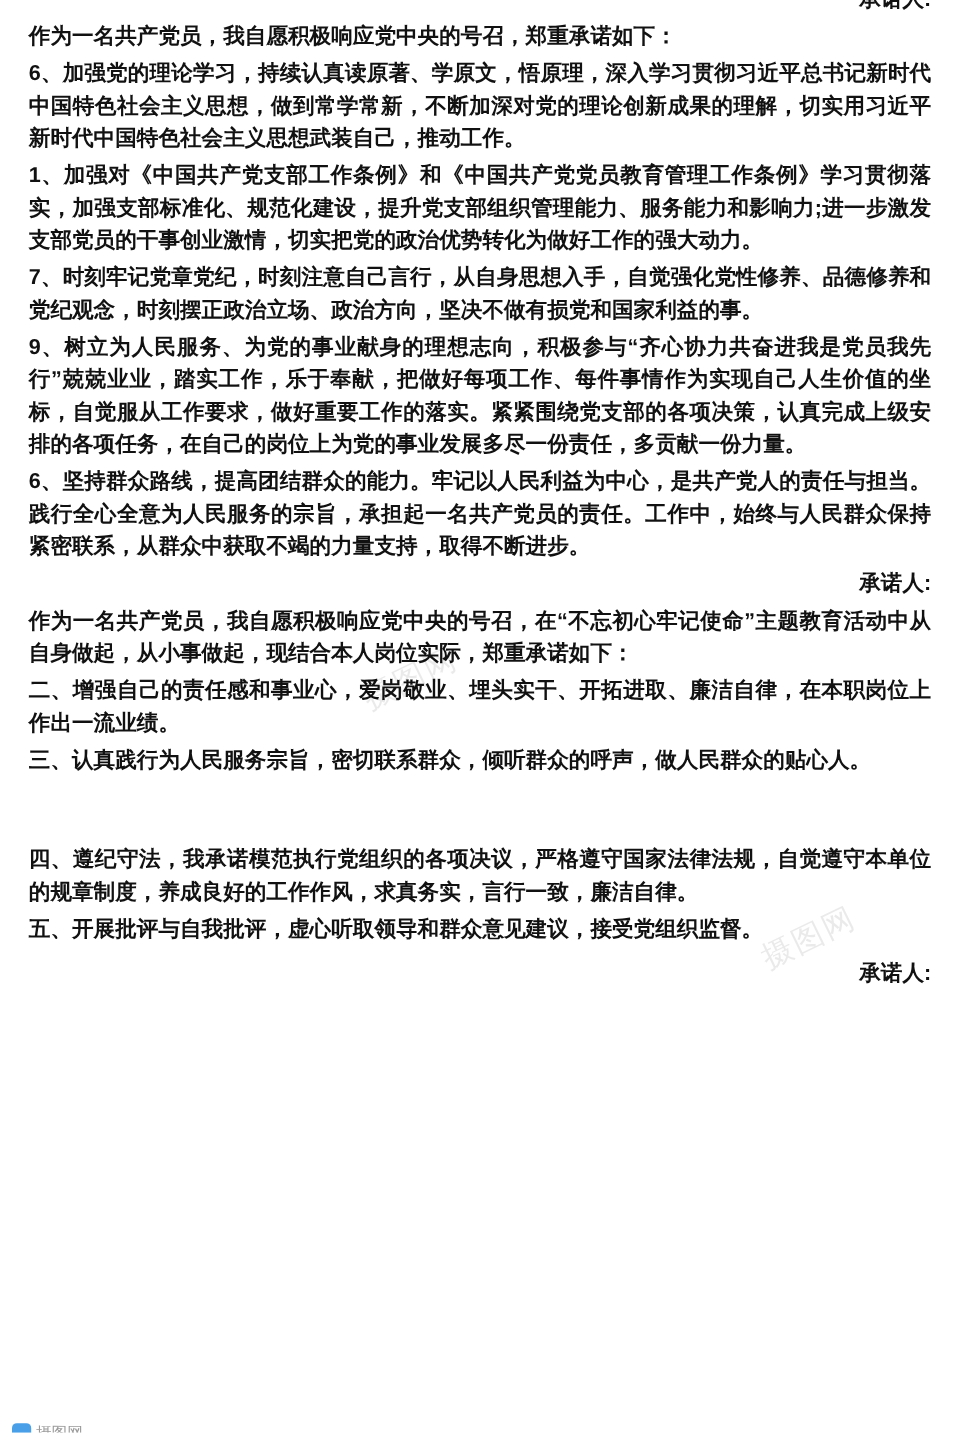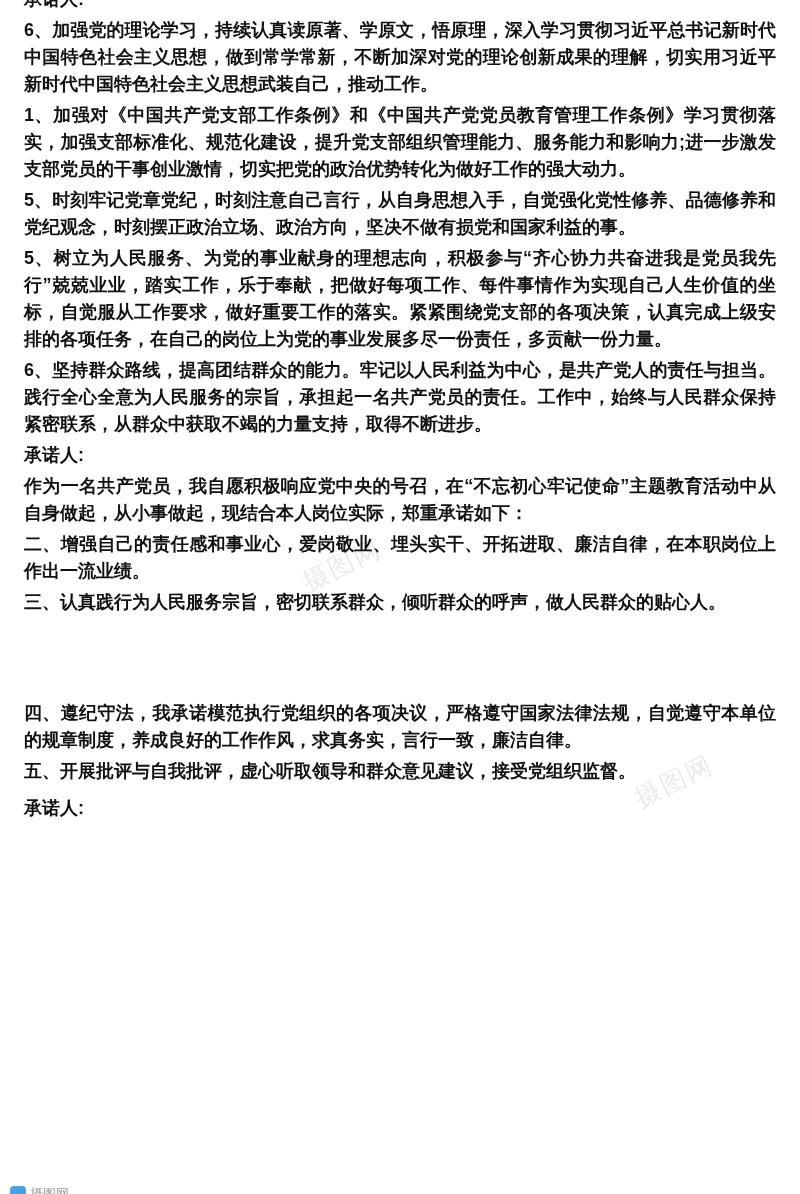--- a/index.html
+++ b/index.html
@@ -16,22 +16,22 @@
   }
   .content {
     padding: 0 24px;
     margin-top: -14px;
     font-size: 18px;
     line-height: 27px;
     font-weight: 600;
     text-align: justify;
   }
   .para { margin-bottom: 4px; }
-  .para.label { text-align: left; }
-  .gap-before { margin-top: 84px; }
+  .para.label { text-align: right; margin-left: 43px; }
+  .gap-before { margin-top: 56px; }
   .mt-sm { margin-top: 10px; }
   .watermark {
     position: absolute;
     font-size: 26px;
     color: #000000;
     opacity: 0.08;
     transform: rotate(-26deg);
     letter-spacing: 2px;
     pointer-events: none;
     font-weight: 400;
@@ -59,24 +59,25 @@
 </head>
 <body>
 
 <div class="page">
 
   <div class="watermark wm-1">摄图网</div>
   <div class="watermark wm-2">摄图网</div>
 
   <div class="content">
     <p class="para label">承诺人:</p>
+    <p class="para">作为一名共产党员，我自愿积极响应党中央的号召，郑重承诺如下：</p>
     <p class="para">6、加强党的理论学习，持续认真读原著、学原文，悟原理，深入学习贯彻习近平总书记新时代中国特色社会主义思想，做到常学常新，不断加深对党的理论创新成果的理解，切实用习近平新时代中国特色社会主义思想武装自己，推动工作。</p>
     <p class="para">1、加强对《中国共产党支部工作条例》和《中国共产党党员教育管理工作条例》学习贯彻落实，加强支部标准化、规范化建设，提升党支部组织管理能力、服务能力和影响力;进一步激发支部党员的干事创业激情，切实把党的政治优势转化为做好工作的强大动力。</p>
-    <p class="para">5、时刻牢记党章党纪，时刻注意自己言行，从自身思想入手，自觉强化党性修养、品德修养和党纪观念，时刻摆正政治立场、政治方向，坚决不做有损党和国家利益的事。</p>
-    <p class="para">5、树立为人民服务、为党的事业献身的理想志向，积极参与“齐心协力共奋进我是党员我先行”兢兢业业，踏实工作，乐于奉献，把做好每项工作、每件事情作为实现自己人生价值的坐标，自觉服从工作要求，做好重要工作的落实。紧紧围绕党支部的各项决策，认真完成上级安排的各项任务，在自己的岗位上为党的事业发展多尽一份责任，多贡献一份力量。</p>
+    <p class="para">7、时刻牢记党章党纪，时刻注意自己言行，从自身思想入手，自觉强化党性修养、品德修养和党纪观念，时刻摆正政治立场、政治方向，坚决不做有损党和国家利益的事。</p>
+    <p class="para">9、树立为人民服务、为党的事业献身的理想志向，积极参与“齐心协力共奋进我是党员我先行”兢兢业业，踏实工作，乐于奉献，把做好每项工作、每件事情作为实现自己人生价值的坐标，自觉服从工作要求，做好重要工作的落实。紧紧围绕党支部的各项决策，认真完成上级安排的各项任务，在自己的岗位上为党的事业发展多尽一份责任，多贡献一份力量。</p>
     <p class="para">6、坚持群众路线，提高团结群众的能力。牢记以人民利益为中心，是共产党人的责任与担当。践行全心全意为人民服务的宗旨，承担起一名共产党员的责任。工作中，始终与人民群众保持紧密联系，从群众中获取不竭的力量支持，取得不断进步。</p>
     <p class="para label">承诺人:</p>
     <p class="para">作为一名共产党员，我自愿积极响应党中央的号召，在“不忘初心牢记使命”主题教育活动中从自身做起，从小事做起，现结合本人岗位实际，郑重承诺如下：</p>
     <p class="para">二、增强自己的责任感和事业心，爱岗敬业、埋头实干、开拓进取、廉洁自律，在本职岗位上作出一流业绩。</p>
     <p class="para">三、认真践行为人民服务宗旨，密切联系群众，倾听群众的呼声，做人民群众的贴心人。</p>
     <p class="para gap-before">四、遵纪守法，我承诺模范执行党组织的各项决议，严格遵守国家法律法规，自觉遵守本单位的规章制度，养成良好的工作作风，求真务实，言行一致，廉洁自律。</p>
     <p class="para">五、开展批评与自我批评，虚心听取领导和群众意见建议，接受党组织监督。</p>
     <p class="para label mt-sm">承诺人:</p>
   </div>
 

